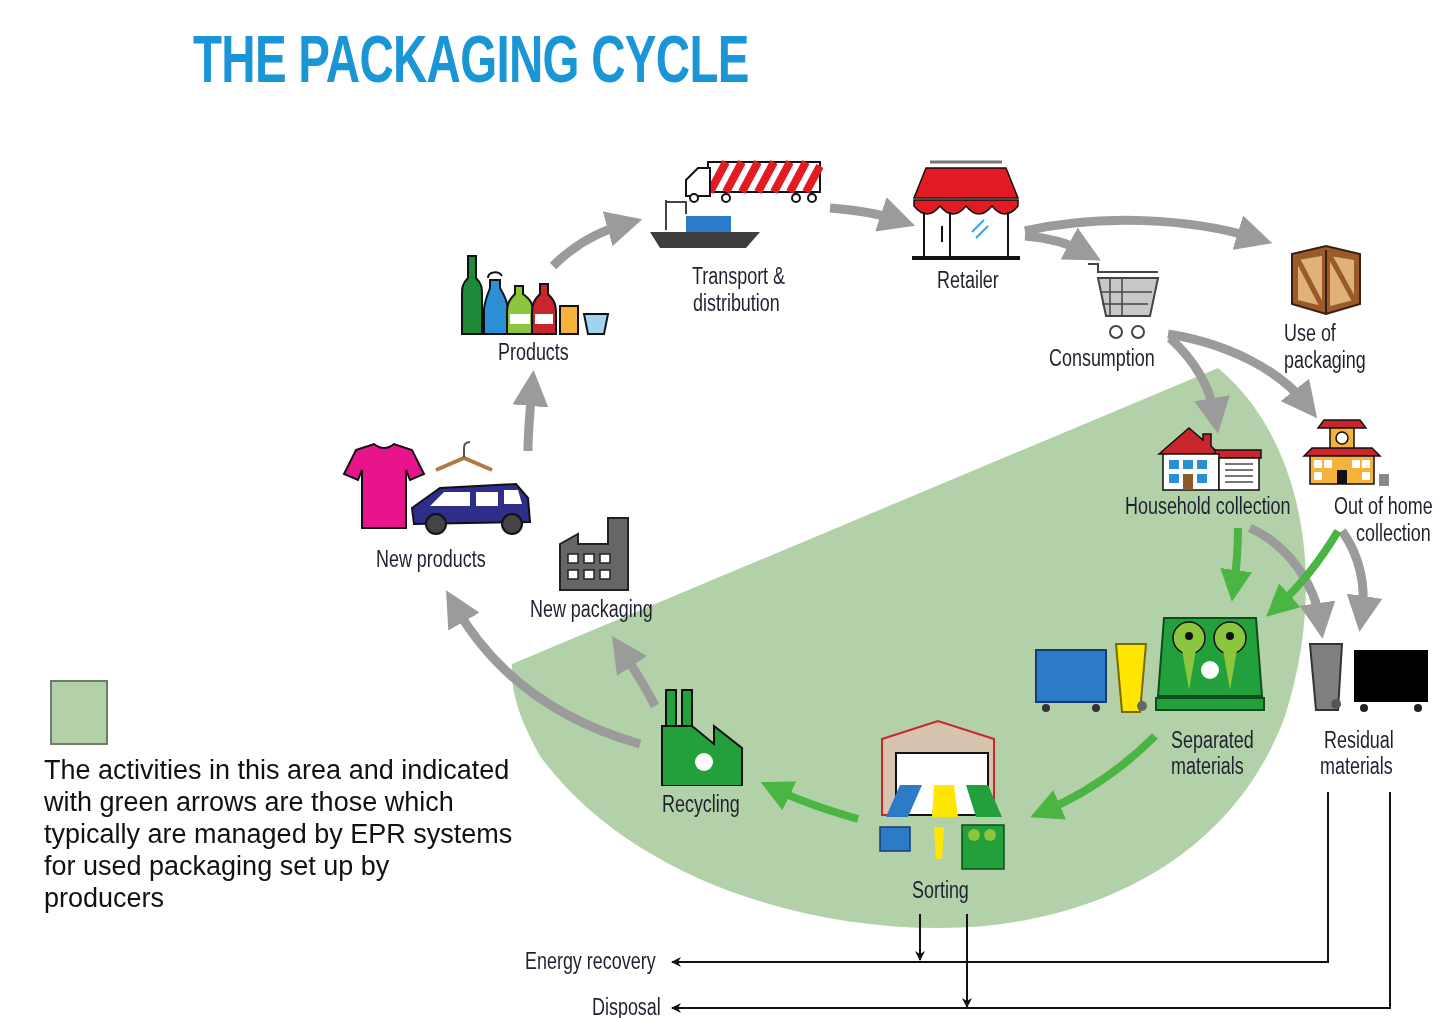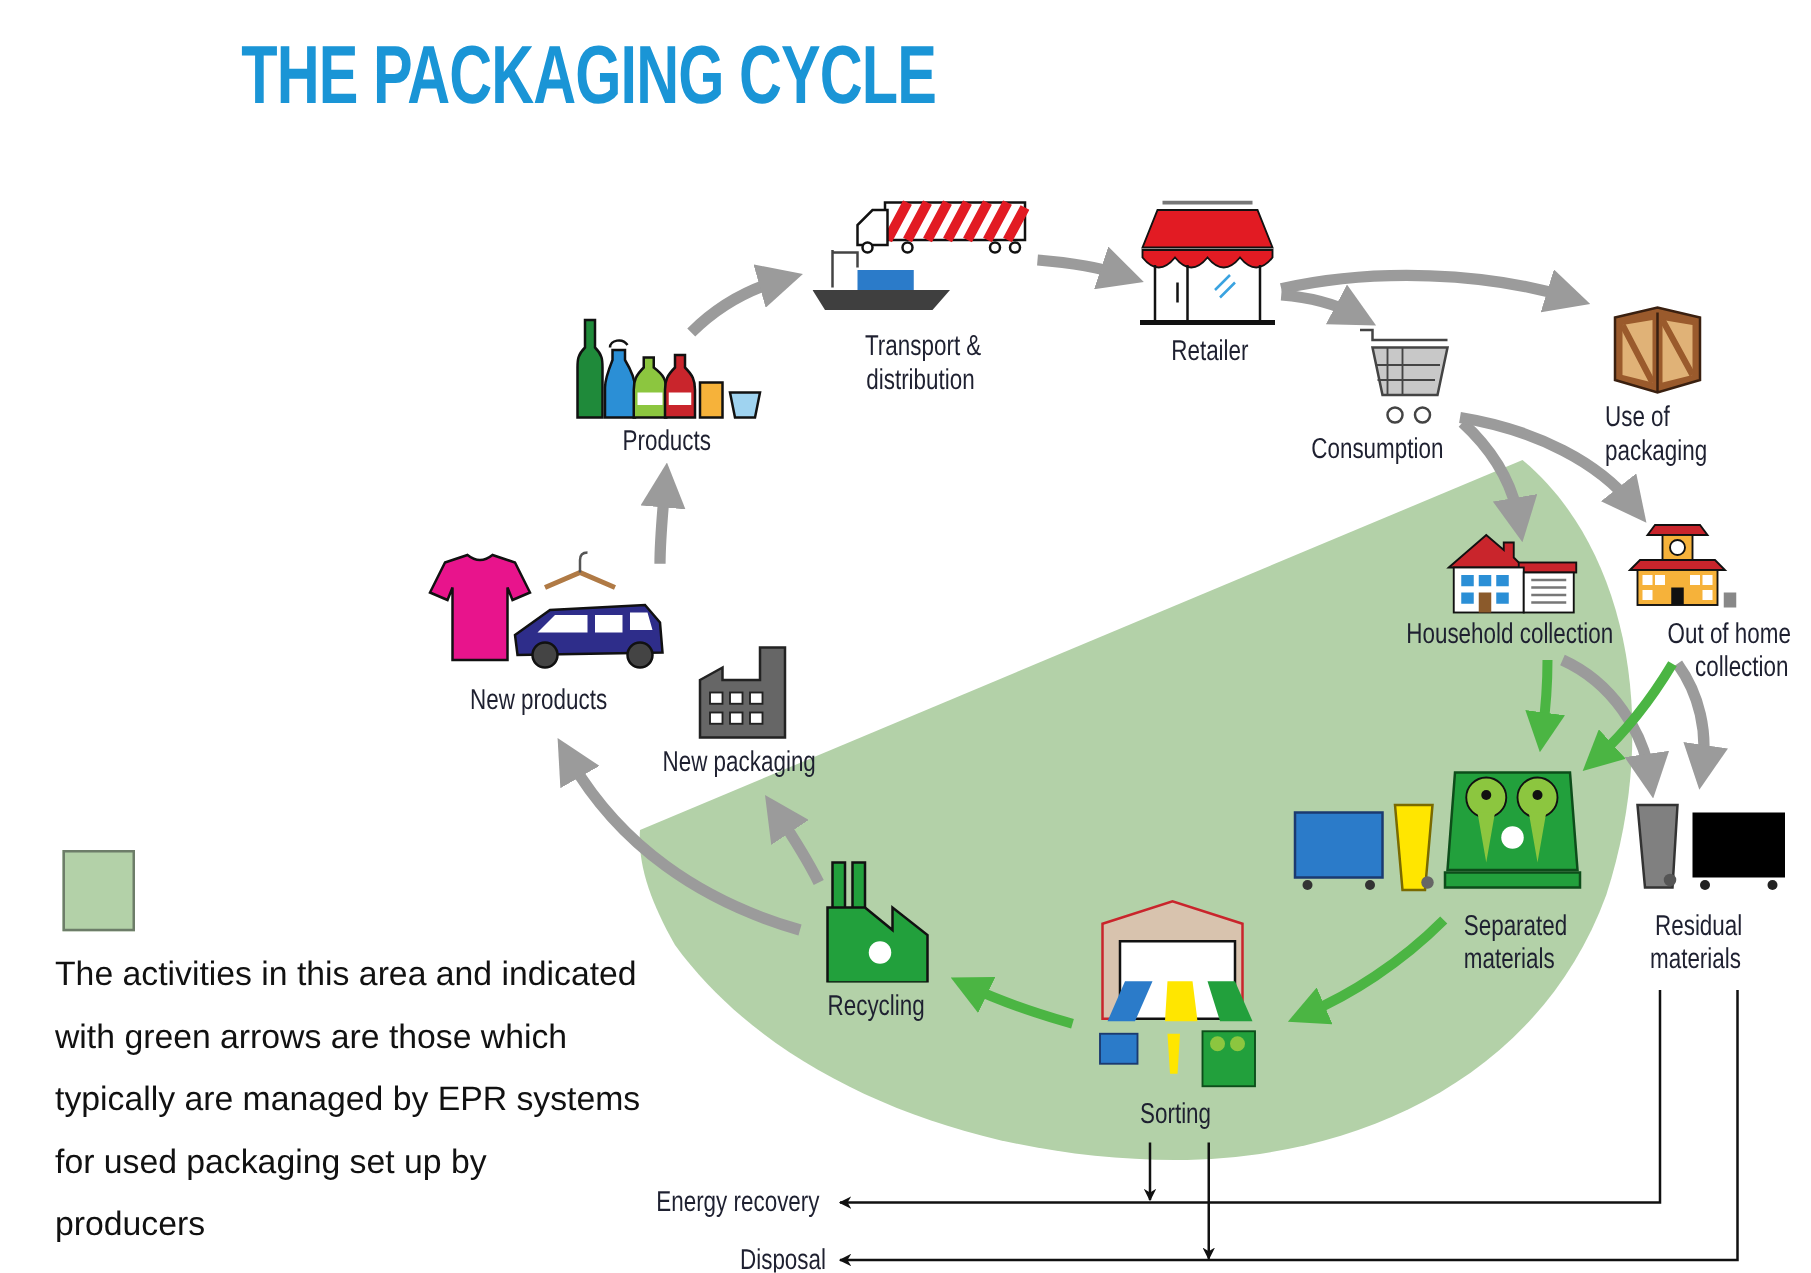--- a/index.html
+++ b/index.html
@@ -3,21 +3,21 @@
 <meta charset="utf-8">
 <style>
   html, body { margin:0; padding:0; background:#ffffff; }
   body { width:1449px; height:1018px; position:relative; overflow:hidden; font-family:"Liberation Sans", sans-serif; }
   #stage { position:absolute; left:0; top:16px; width:1268px; height:1018px; }
   .title { position:absolute; left:193px; top:4px; font-family:"Liberation Sans", sans-serif; font-weight:bold; font-size:66px; color:#1a95d6; letter-spacing:-1px; transform:scaleX(0.72); transform-origin:left top; white-space:nowrap; line-height:78px; }
   .lbl { position:absolute; font-family:"Liberation Sans", sans-serif; font-size:23px; color:#1e2030; transform:scaleX(0.78); transform-origin:left top; white-space:nowrap; line-height:27px; }
   .lbl.c { text-align:center; }
   .lbl.r { text-align:right; }
   .legend-swatch { position:absolute; left:50px; top:664px; width:54px; height:61px; background:#b3d1a8; border:2px solid #6d7d69; }
-  .legend-text { position:absolute; left:44px; top:738px; width:470px; font-family:"Liberation Sans", sans-serif; font-size:27px; line-height:50px; color:#111; }
+  .legend-text { position:absolute; left:44px; top:738px; width:470px; font-family:"Liberation Sans", sans-serif; font-size:27px; line-height:32px; color:#111; }
   .icon { position:absolute; }
 </style>
 </head>
 <body>
 
 <div id="stage">
 
   <svg class="icon" width="1449" height="1018" style="left:0;top:0;">
     <defs>
       <marker id="ahGray" markerWidth="4" markerHeight="4" refX="2" refY="2" orient="auto" markerUnits="strokeWidth">

